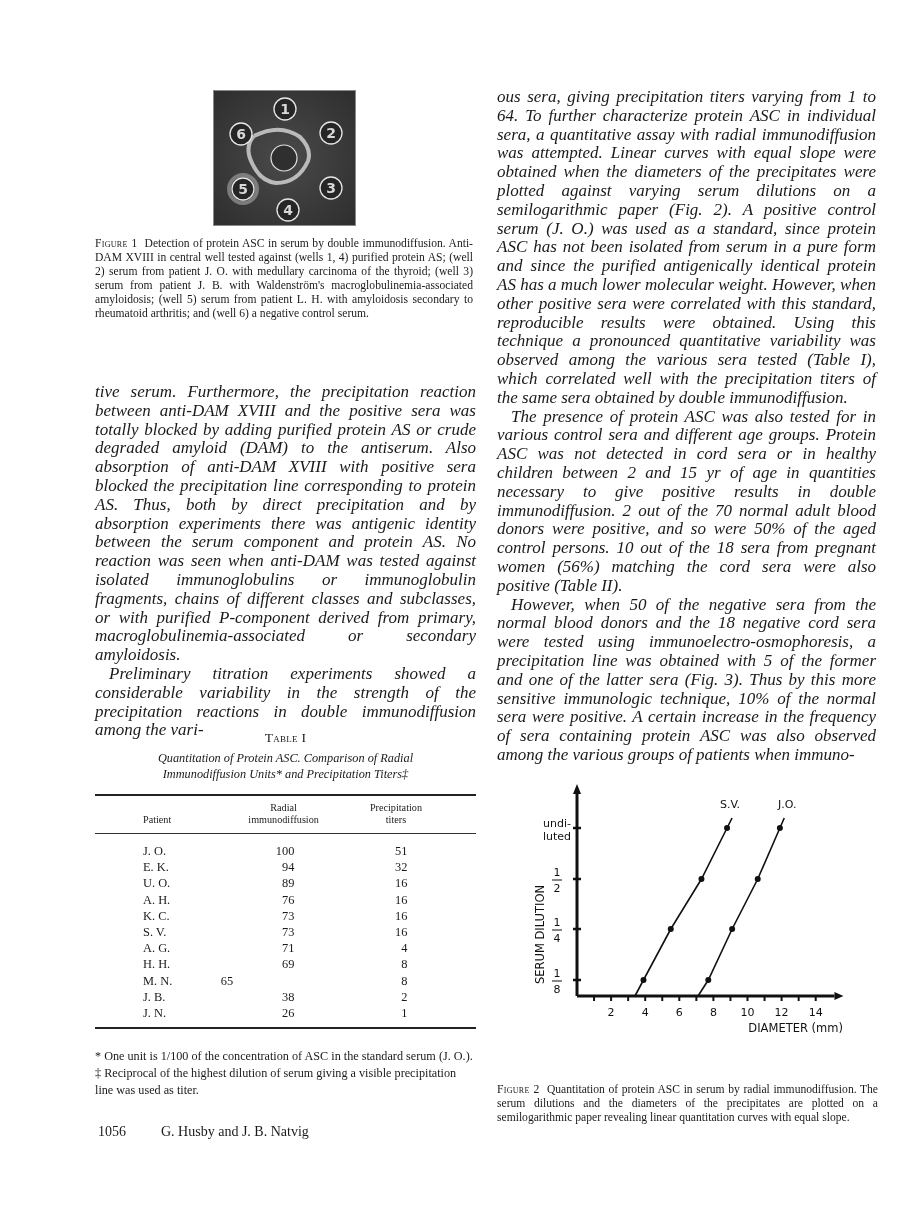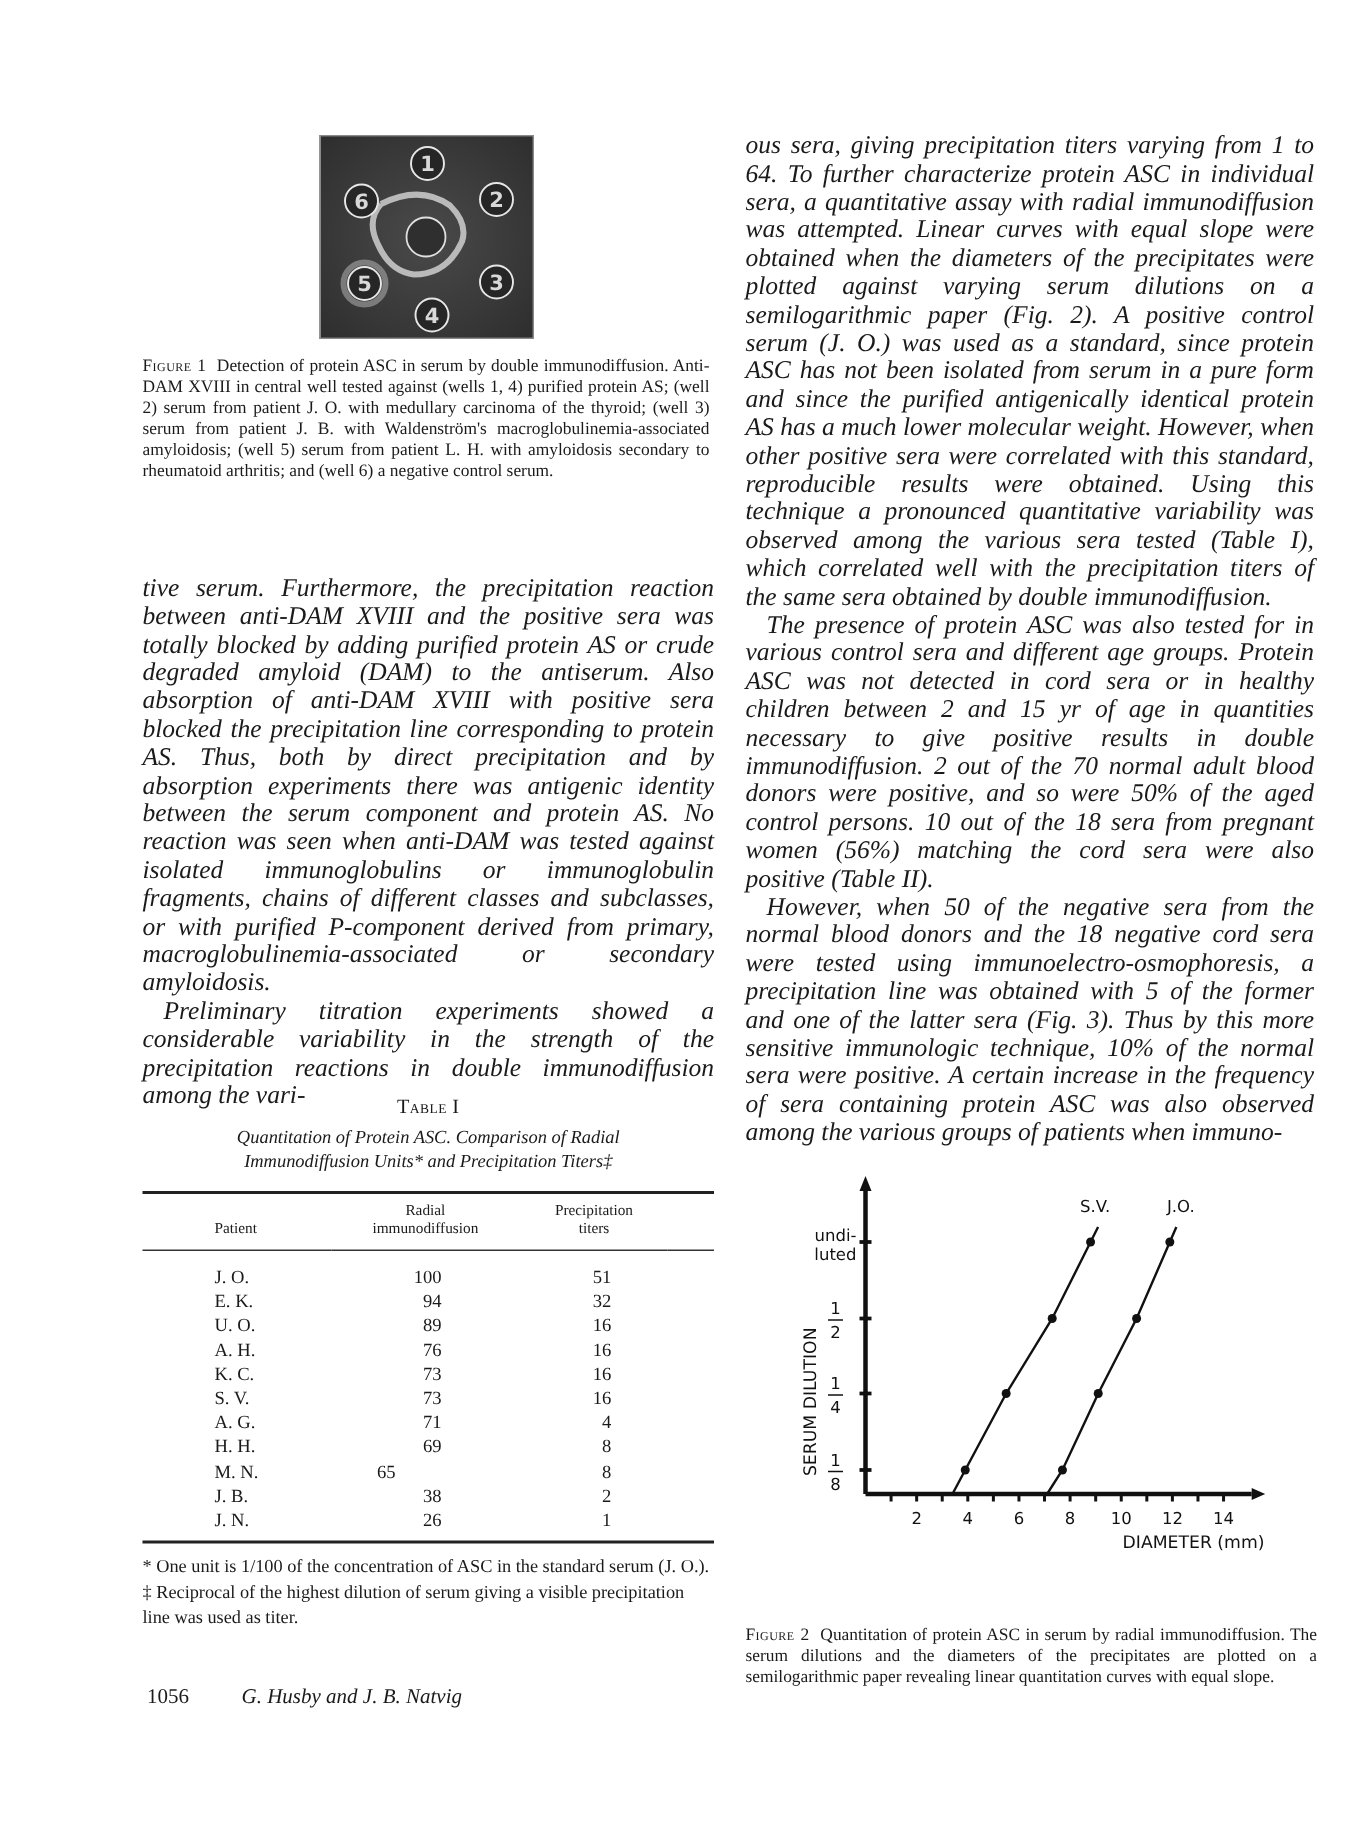--- a/index.html
+++ b/index.html
@@ -143,40 +143,40 @@
           <td></td>
         </tr>
         <tr>
           <td style="padding-left:48px;">H. H.</td>
           <td style="text-align:right; padding-right:52px;">69</td>
           <td style="text-align:right; padding-right:38px;">8</td>
           <td></td>
         </tr>
         <tr>
           <td style="padding-left:48px;">M. N.</td>
-          <td style="text-align:center; padding-right:52px;">65</td>
+          <td style="text-align:left; padding-right:52px;">65</td>
           <td style="text-align:right; padding-right:38px;">8</td>
           <td></td>
         </tr>
         <tr>
           <td style="padding-left:48px;">J. B.</td>
           <td style="text-align:right; padding-right:52px;">38</td>
           <td style="text-align:right; padding-right:38px;">2</td>
           <td></td>
         </tr>
         <tr>
           <td style="padding-left:48px;">J. N.</td>
           <td style="text-align:right; padding-right:52px;">26</td>
           <td style="text-align:right; padding-right:38px;">1</td>
           <td></td>
         </tr>
       </tbody>
   </table>
   <div class="rule-bot" style="margin-top:6px;"></div>
-  <div class="footnotes" style="margin-top:7px;">
+  <div class="footnotes" style="margin-top:19px;">
     <div>* One unit is 1/100 of the concentration of ASC in the standard serum (J. O.).</div>
     <div>‡ Reciprocal of the highest dilution of serum giving a visible precipitation line was used as titer.</div>
   </div>
 </div>
 
 <div class="abs col" style="left:497px; top:88px; width:379px;">
   <p>ous sera, giving precipitation titers varying from 1 to 64. To further characterize protein ASC in individual sera, a quantitative assay with radial immunodiffusion was attempted. Linear curves with equal slope were obtained when the diameters of the precipitates were plotted against varying serum dilutions on a semilogarithmic paper (Fig. 2). A positive control serum (J. O.) was used as a standard, since protein ASC has not been isolated from serum in a pure form and since the purified antigenically identical protein AS has a much lower molecular weight. However, when other positive sera were correlated with this standard, reproducible results were obtained. Using this technique a pronounced quantitative variability was observed among the various sera tested (Table I), which correlated well with the precipitation titers of the same sera obtained by double immunodiffusion.</p>
   <p class="indent">The presence of protein ASC was also tested for in various control sera and different age groups. Protein ASC was not detected in cord sera or in healthy children between 2 and 15 yr of age in quantities necessary to give positive results in double immunodiffusion. 2 out of the 70 normal adult blood donors were positive, and so were 50% of the aged control persons. 10 out of the 18 sera from pregnant women (56%) matching the cord sera were also positive (Table II).</p>
   <p class="indent">However, when 50 of the negative sera from the normal blood donors and the 18 negative cord sera were tested using immunoelectro-osmophoresis, a precipitation line was obtained with 5 of the former and one of the latter sera (Fig. 3). Thus by this more sensitive immunologic technique, 10% of the normal sera were positive. A certain increase in the frequency of sera containing protein ASC was also observed among the various groups of patients when immuno-</p>
 </div>
@@ -241,14 +241,14 @@
 </div>
 
 <div class="abs caption" style="left:497px; top:1043px; width:381px;margin-top:40px;">
   <span class="sc">Figure 2</span>&nbsp;
   <span>Quantitation of protein ASC in serum by radial immunodiffusion. The serum dilutions and the diameters of the precipitates are plotted on a semilogarithmic paper revealing linear quantitation curves with equal slope.</span>
 </div>
 
 <div class="abs footer" style="left:98px; top:1124px;">
   <span>1056</span>
   <span style="display:inline-block; width:28px;"></span>
-  <span style="font-style:italic;margin-top:32px;">G. Husby and J. B. Natvig</span>
+  <span style="margin-top:32px;">G. Husby and J. B. Natvig</span>
 </div>
 
 </body></html>

